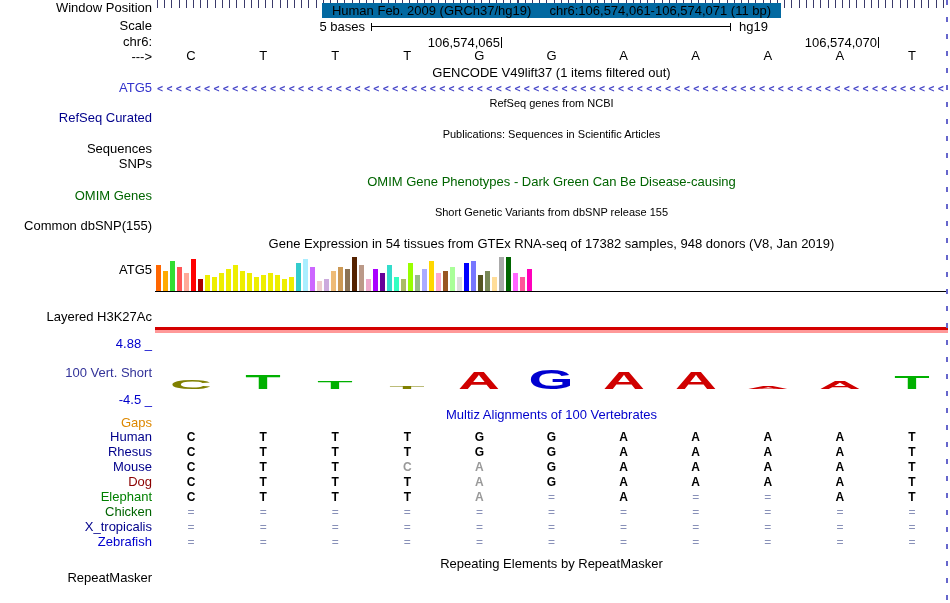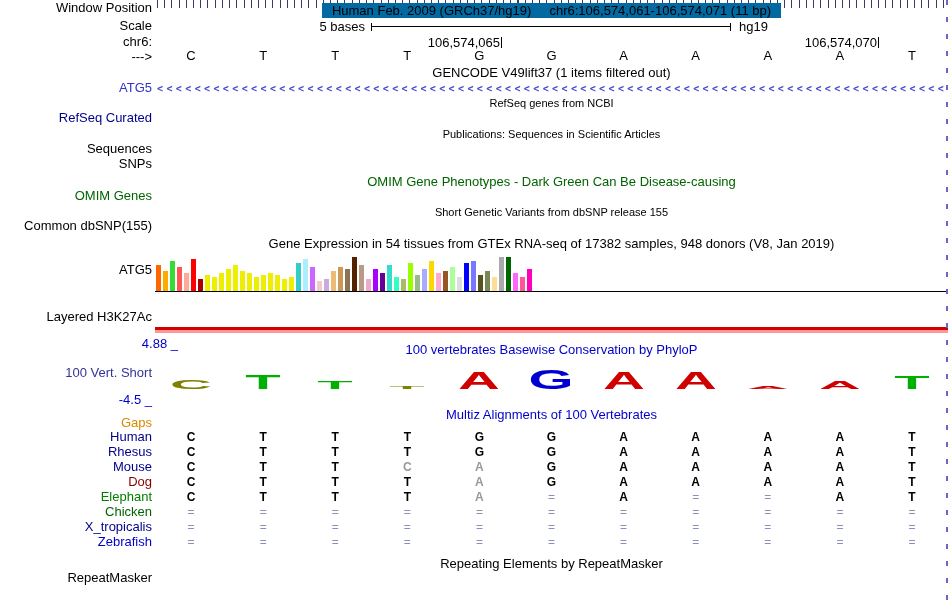--- a/index.html
+++ b/index.html
@@ -233,22 +233,21 @@
       <div style="height: 18px; background: rgb(255, 102, 255);"></div>
       <div style="height: 14px; background: rgb(255, 85, 153);"></div>
       <div style="height: 22px; background: rgb(255, 0, 187);"></div>
     </div>
   <div class="hline" style="top:291px"></div>
 
   <div class="side-label" style="top:310px">Layered H3K27Ac</div>
   <div class="abs" style="left: 155px; right: 2px; top: 327px; height: 3px; background: rgb(212, 0, 0);"></div>
   <div class="abs" style="left: 155px; right: 2px; top: 330px; height: 3px; background: rgb(255, 153, 153);"></div>
 
-  <div class="side-label" style="top: 337px; color: rgb(0, 0, 204); margin-left: 26px;">4.88 _</div>
-  <div class="title-c" style="top: 343px; color: rgb(0, 0, 204);">100 vertebrates Basewise Conservation by PhyloP</div>
+  <div class="side-label" style="top: 337px; color: rgb(0, 0, 204);">4.88 _</div>
   <div class="side-label" style="top: 366px; color: rgb(51, 51, 153);">100 Vert. Short</div>
   <div class="side-label" style="top: 393px; color: rgb(0, 0, 204);">-4.5 _</div>
   <div class="logo">
       <span class="logo-glyph" style="left: 36px; color: rgb(128, 128, 0); transform: translateX(-50%) scale(2.9, 0.621);">C</span>
       <span class="logo-glyph" style="left: 108.09px; color: rgb(0, 176, 0); transform: translateX(-50%) scale(2.9, 0.966);">T</span>
       <span class="logo-glyph" style="left: 180.18px; color: rgb(0, 176, 0); transform: translateX(-50%) scale(2.9, 0.552);">T</span>
       <span class="logo-glyph" style="left: 252.27px; color: rgb(128, 128, 0); transform: translateX(-50%) scale(2.9, 0.207);">T</span>
       <span class="logo-glyph" style="left: 324.36px; color: rgb(208, 0, 0); transform: translateX(-50%) scale(2.9, 1.241);">A</span>
       <span class="logo-glyph" style="left: 396.45px; color: rgb(0, 0, 208); transform: translateX(-50%) scale(2.9, 1.379);">G</span>
       <span class="logo-glyph" style="left: 468.54px; color: rgb(208, 0, 0); transform: translateX(-50%) scale(2.9, 1.172);">A</span>

